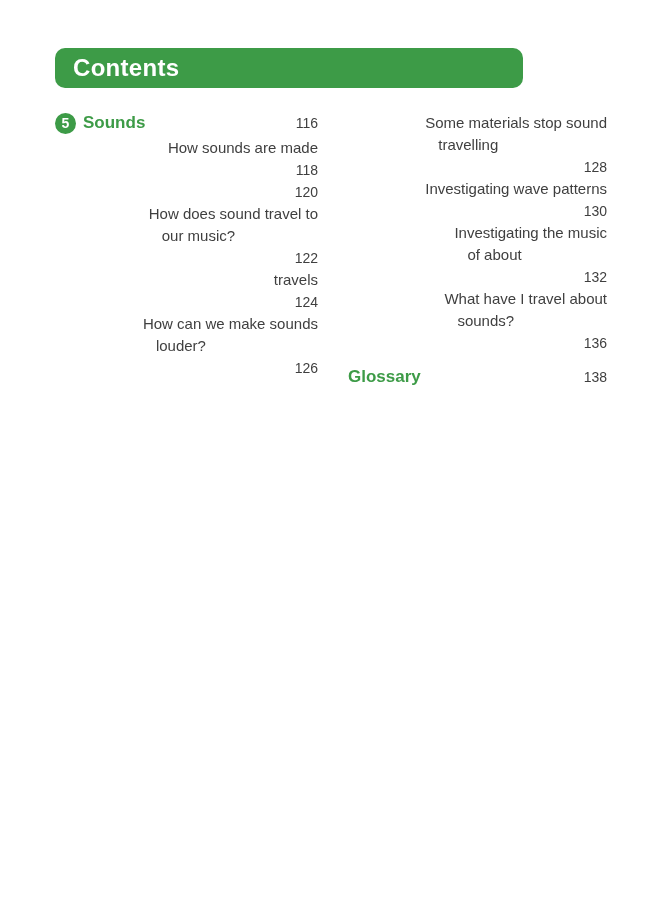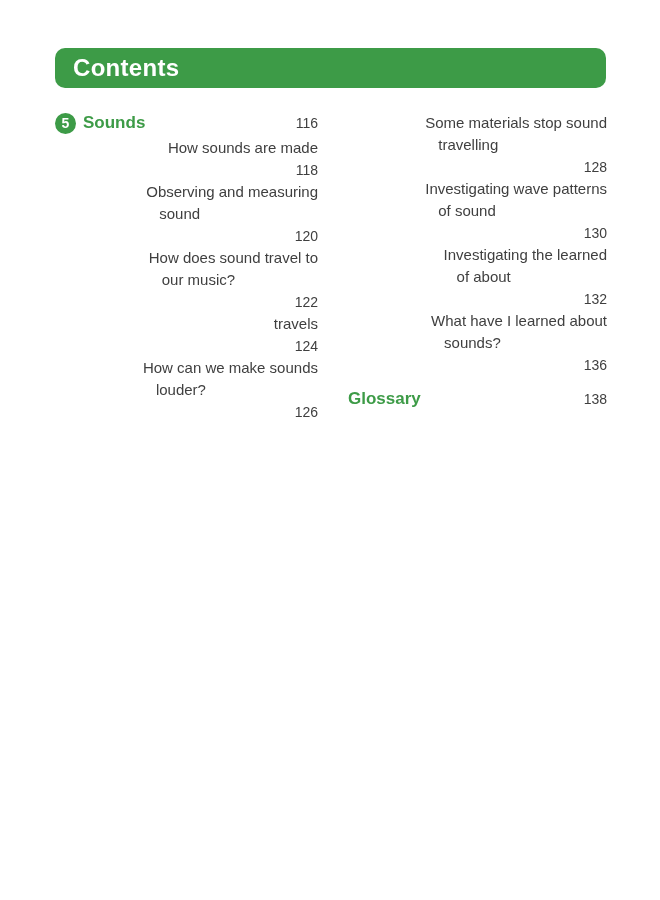--- a/index.html
+++ b/index.html
@@ -13,21 +13,21 @@
     height: 900px;
     background: #ffffff;
     font-family: "Liberation Sans", sans-serif;
     color: var(--text, #3f3f3f);
     overflow: hidden;
   }
   .header-bar {
     position: absolute;
     left: 55px;
     top: 48px;
-    width: 551px;
+    width: 468px;
     height: 40px;
     background: var(--accent, #3d9b47);
     border-radius: 10px;
     display: flex;
     align-items: center;
     padding-left: 18px;
     box-sizing: border-box;
   }
   .header-title {
     color: #ffffff;
@@ -128,24 +128,20 @@
 
       <div class="entry">
         <div class="title">
           <div>How sounds are made</div>
           <div class="cont"></div>
         </div>
         <div class="pagenum">118</div>
       </div>
 
       <div class="entry">
-        <div class="title">
-          <div>Observing and measuring</div>
-          <div class="cont">sound</div>
-        </div>
         <div class="pagenum">120</div>
       </div>
 
       <div class="entry">
         <div class="title">
           <div>How does sound travel to</div>
           <div class="cont">our music?</div>
         </div>
         <div class="pagenum">122</div>
       </div>
@@ -173,37 +169,36 @@
         <div class="title">
           <div>Some materials stop sound</div>
           <div class="cont">travelling</div>
         </div>
         <div class="pagenum">128</div>
       </div>
 
       <div class="entry">
         <div class="title">
           <div>Investigating wave patterns</div>
-          <div class="cont">of sound</div>
         </div>
         <div class="pagenum">130</div>
       </div>
 
       <div class="entry">
         <div class="title">
-          <div>Investigating the learned</div>
+          <div>Investigating the music</div>
           <div class="cont">of about</div>
         </div>
         <div class="pagenum">132</div>
       </div>
 
 
       <div class="entry">
         <div class="title">
-          <div>What have I learned about</div>
+          <div>What have I travel about</div>
           <div class="cont">sounds?</div>
         </div>
         <div class="pagenum">136</div>
       </div>
 
       <div class="glossary-row">
         <span class="glossary-title">Glossary</span>
         <span class="pagenum">138</span>
       </div>
 

